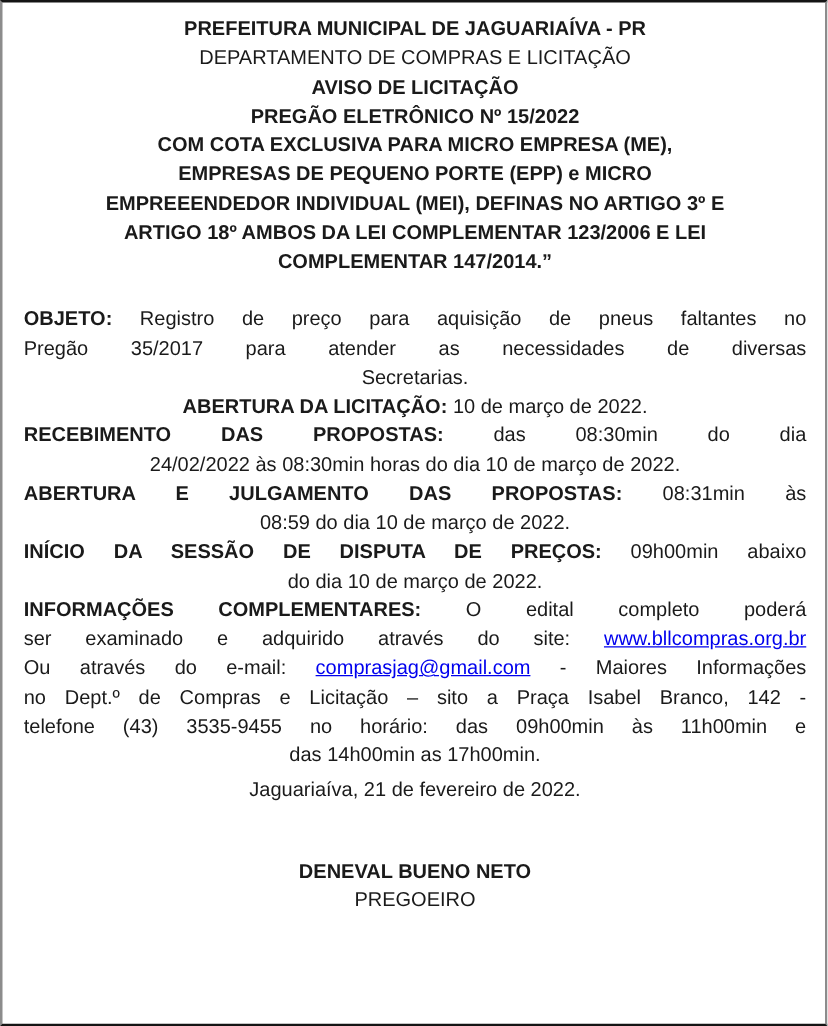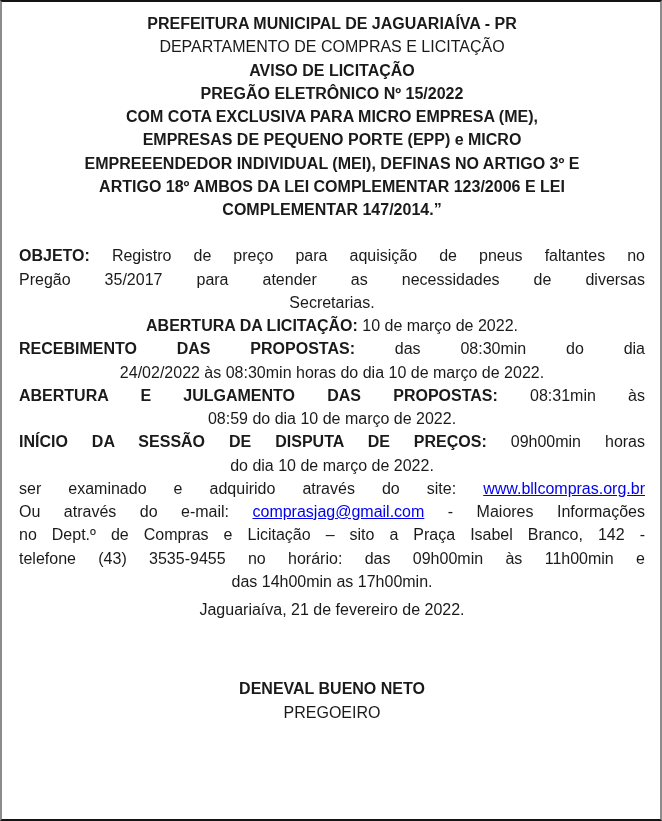--- a/index.html
+++ b/index.html
@@ -36,21 +36,21 @@
   a.lnk {
     color: var(--link, #0000EE);
     text-decoration: underline;
     margin-top: 24px;
   }
   .date-line {
     margin-top: 5px;
     text-align: center;
   }
   .signature {
-    margin-top: 56px;
+    margin-top: 41px;
     text-align: center;
   }
 </style>
 </head>
 <body>
 
 <div class="page">
   <div class="doc-header">
       <div class="hline b">PREFEITURA MUNICIPAL DE JAGUARIAÍVA - PR</div>
       <div class="hline">DEPARTAMENTO DE COMPRAS E LICITAÇÃO</div>
@@ -73,24 +73,25 @@
       </div>
       <div class="para">
         <div class="line j"><span class="b">RECEBIMENTO DAS PROPOSTAS:</span><span class=""> das 08:30min do dia</span></div>
         <div class="line"><span class="">24/02/2022 às 08:30min horas do dia 10 de março de 2022.</span></div>
       </div>
       <div class="para">
         <div class="line j"><span class="b">ABERTURA E JULGAMENTO DAS PROPOSTAS:</span><span class=""> 08:31min às</span></div>
         <div class="line"><span class="">08:59 do dia 10 de março de 2022.</span></div>
       </div>
       <div class="para">
-        <div class="line j"><span class="b">INÍCIO DA SESSÃO DE DISPUTA DE PREÇOS:</span><span class=""> 09h00min horas</span></div>
+        <div class="line j"><span class="b">INÍCIO DA SESSÃO DE DISPUTA DE PREÇOS:</span><span class=""> 09h00min abaixo</span></div>
         <div class="line"><span class="">do dia 10 de março de 2022.</span></div>
       </div>
       <div class="para">
+        <div class="line j"><span class="b">INFORMAÇÕES COMPLEMENTARES:</span><span class=""> O edital completo poderá</span></div>
         <div class="line j"><span class="">ser examinado e adquirido através do site: </span><a href="#" class="lnk">www.bllcompras.org.br</a></div>
         <div class="line j"><span class="">Ou através do e-mail: </span><a href="#" class="lnk">comprasjag@gmail.com</a><span class=""> - Maiores Informações</span></div>
         <div class="line j"><span class="">no Dept.º de Compras e Licitação – sito a Praça Isabel Branco, 142 -</span></div>
         <div class="line j"><span class="">telefone (43) 3535-9455 no horário: das 09h00min às 11h00min e</span></div>
         <div class="line"><span class="">das 14h00min as 17h00min.</span></div>
       </div>
     </div>
   <div class="date-line">Jaguariaíva, 21 de fevereiro de 2022.</div>
   <div class="signature">
     <div class="sig-name b">DENEVAL BUENO NETO</div>

